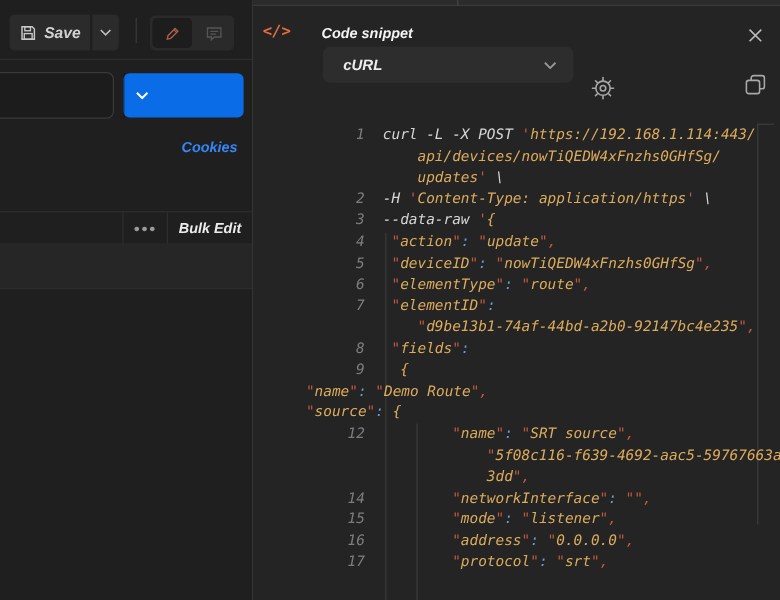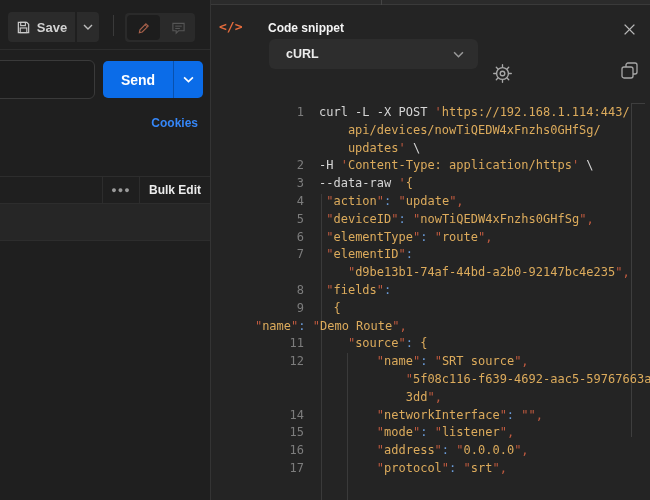--- a/index.html
+++ b/index.html
@@ -1,19 +1,19 @@
 <!DOCTYPE html>
 <html><head>
 <meta charset="utf-8">
 <style>
   * { margin:0; padding:0; box-sizing:border-box; }
   body { background:#111; }
   .screen {
     position:relative; width:650px; height:500px; overflow:hidden;
-    background:#1f1f1f; font-family:"Liberation Sans", sans-serif;
+    background:#1f1f1f; font-family:"Liberation Sans", sans-serif;font-style:italic;
   }
   
   .left-panel { position:absolute; left:0; top:0; width:210px; height:500px; background:#1f1f1f; }
   .topbar { position:absolute; left:0; top:0; width:210px; height:50px; border-bottom:1px solid #2d2d2d; }
   .save-btn { position:absolute; left:8px; top:12px; width:67px; height:30px; background:#2b2b2b; border-radius:4px 0 0 4px; display:flex; align-items:center; justify-content:center; gap:6px; cursor:pointer; }
   .save-btn span.lbl { color:#d2d2d2; font-size:13px; font-weight:600; }
   .save-chev { position:absolute; left:77px; top:12px; width:22px; height:30px; background:#2b2b2b; border-radius:0 4px 4px 0; display:flex; align-items:center; justify-content:center; cursor:pointer; }
   .tb-divider { position:absolute; left:113px; top:15px; width:1px; height:21px; background:#3a3a3a; }
   .icon-group { position:absolute; left:125px; top:13px; width:70px; height:29px; background:#2a2a2a; border-radius:4px; display:flex; }
   .icon-seg { flex:1; display:flex; align-items:center; justify-content:center; cursor:pointer; }
@@ -89,21 +89,20 @@
             <line x1="4.5" y1="5.5" x2="11.5" y2="5.5" stroke="#565656" stroke-width="1.1"></line>
             <line x1="4.5" y1="8" x2="9.5" y2="8" stroke="#565656" stroke-width="1.1"></line>
           </svg>
         </div>
       </div>
     </div>
 
     <div class="url-input"></div>
 
     <div class="send-btn">
-      <div class="send-main">Send</div>
       <div class="send-chev">
         <svg width="11" height="7" viewBox="0 0 10 6">
           <polyline points="1,1 5,5 9,1" fill="none" stroke="#ffffff" stroke-width="1.5"></polyline>
         </svg>
       </div>
     </div>
 
     <div class="cookies">Cookies</div>
 
     <div class="bulkedit-row">
@@ -173,21 +172,21 @@
         <div class="crow"><span class="gut">2</span><span class="ct"><span class="tk-p">-H </span><span class="tk-q">'</span><span class="tk-s">Content-Type: application/https</span><span class="tk-q">'</span><span class="tk-p"> \</span></span></div>
         <div class="crow"><span class="gut">3</span><span class="ct"><span class="tk-p">--data-raw </span><span class="tk-q">'</span><span class="tk-s">{</span></span></div>
         <div class="crow"><span class="gut">4</span><span class="ct"><span class="tk-p"> </span><span class="tk-q">"</span><span class="tk-s">action</span><span class="tk-q">"</span><span class="tk-c">:</span><span class="tk-p"> </span><span class="tk-q">"</span><span class="tk-s">update</span><span class="tk-q">"</span><span class="tk-q">,</span></span></div>
         <div class="crow"><span class="gut">5</span><span class="ct"><span class="tk-p"> </span><span class="tk-q">"</span><span class="tk-s">deviceID</span><span class="tk-q">"</span><span class="tk-c">:</span><span class="tk-p"> </span><span class="tk-q">"</span><span class="tk-s">nowTiQEDW4xFnzhs0GHfSg</span><span class="tk-q">"</span><span class="tk-q">,</span></span></div>
         <div class="crow"><span class="gut">6</span><span class="ct"><span class="tk-p"> </span><span class="tk-q">"</span><span class="tk-s">elementType</span><span class="tk-q">"</span><span class="tk-c">:</span><span class="tk-p"> </span><span class="tk-q">"</span><span class="tk-s">route</span><span class="tk-q">"</span><span class="tk-q">,</span></span></div>
         <div class="crow"><span class="gut">7</span><span class="ct"><span class="tk-p"> </span><span class="tk-q">"</span><span class="tk-s">elementID</span><span class="tk-q">"</span><span class="tk-c">:</span></span></div>
         <div class="crow"><span class="gut"></span><span class="ct"><span class="tk-p">    </span><span class="tk-q">"</span><span class="tk-s">d9be13b1-74af-44bd-a2b0-92147bc4e235</span><span class="tk-q">"</span><span class="tk-q">,</span></span></div>
         <div class="crow"><span class="gut">8</span><span class="ct"><span class="tk-p"> </span><span class="tk-q">"</span><span class="tk-s">fields</span><span class="tk-q">"</span><span class="tk-c">:</span></span></div>
         <div class="crow"><span class="gut">9</span><span class="ct"><span class="tk-p">  </span><span class="tk-s">{</span></span></div>
         <div class="crow"><span class="ct"><span class="tk-p">    </span><span class="tk-q">"</span><span class="tk-s">name</span><span class="tk-q">"</span><span class="tk-c">:</span><span class="tk-p"> </span><span class="tk-q">"</span><span class="tk-s">Demo Route</span><span class="tk-q">"</span><span class="tk-q">,</span></span></div>
-        <div class="crow"><span class="gut">11</span><span class="ct"><span class="tk-p">    </span><span class="tk-q">"</span><span class="tk-s">source</span><span class="tk-q">"</span><span class="tk-c">:</span><span class="tk-p"> </span><span class="tk-s">{</span></span></div>
+        <div class="crow"><span class="ct"><span class="tk-p">    </span><span class="tk-q">"</span><span class="tk-s">source</span><span class="tk-q">"</span><span class="tk-c">:</span><span class="tk-p"> </span><span class="tk-s">{</span></span></div>
         <div class="crow"><span class="gut">12</span><span class="ct"><span class="tk-p">        </span><span class="tk-q">"</span><span class="tk-s">name</span><span class="tk-q">"</span><span class="tk-c">:</span><span class="tk-p"> </span><span class="tk-q">"</span><span class="tk-s">SRT source</span><span class="tk-q">"</span><span class="tk-q">,</span></span></div>
         <div class="crow"><span class="gut"></span><span class="ct"><span class="tk-p">            </span><span class="tk-q">"</span><span class="tk-s">5f08c116-f639-4692-aac5-59767663a</span></span></div>
         <div class="crow"><span class="gut"></span><span class="ct"><span class="tk-p">            </span><span class="tk-s">3dd</span><span class="tk-q">"</span><span class="tk-q">,</span></span></div>
         <div class="crow"><span class="gut">14</span><span class="ct"><span class="tk-p">        </span><span class="tk-q">"</span><span class="tk-s">networkInterface</span><span class="tk-q">"</span><span class="tk-c">:</span><span class="tk-p"> </span><span class="tk-q">"</span><span class="tk-q">"</span><span class="tk-q">,</span></span></div>
         <div class="crow"><span class="gut">15</span><span class="ct"><span class="tk-p">        </span><span class="tk-q">"</span><span class="tk-s">mode</span><span class="tk-q">"</span><span class="tk-c">:</span><span class="tk-p"> </span><span class="tk-q">"</span><span class="tk-s">listener</span><span class="tk-q">"</span><span class="tk-q">,</span></span></div>
         <div class="crow"><span class="gut">16</span><span class="ct"><span class="tk-p">        </span><span class="tk-q">"</span><span class="tk-s">address</span><span class="tk-q">"</span><span class="tk-c">:</span><span class="tk-p"> </span><span class="tk-q">"</span><span class="tk-s">0.0.0.0</span><span class="tk-q">"</span><span class="tk-q">,</span></span></div>
         <div class="crow"><span class="gut">17</span><span class="ct"><span class="tk-p">        </span><span class="tk-q">"</span><span class="tk-s">protocol</span><span class="tk-q">"</span><span class="tk-c">:</span><span class="tk-p"> </span><span class="tk-q">"</span><span class="tk-s">srt</span><span class="tk-q">"</span><span class="tk-q">,</span></span></div>
       </div>
   </div>
 

